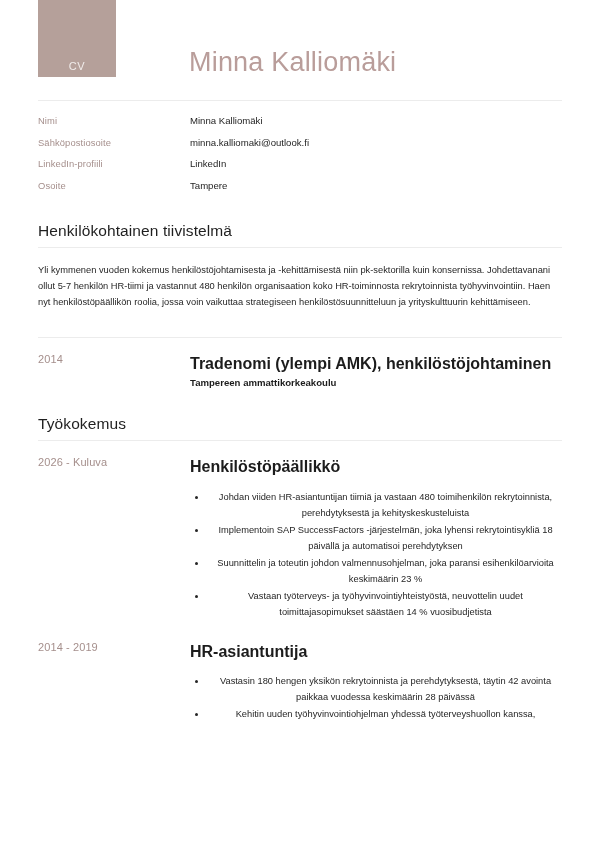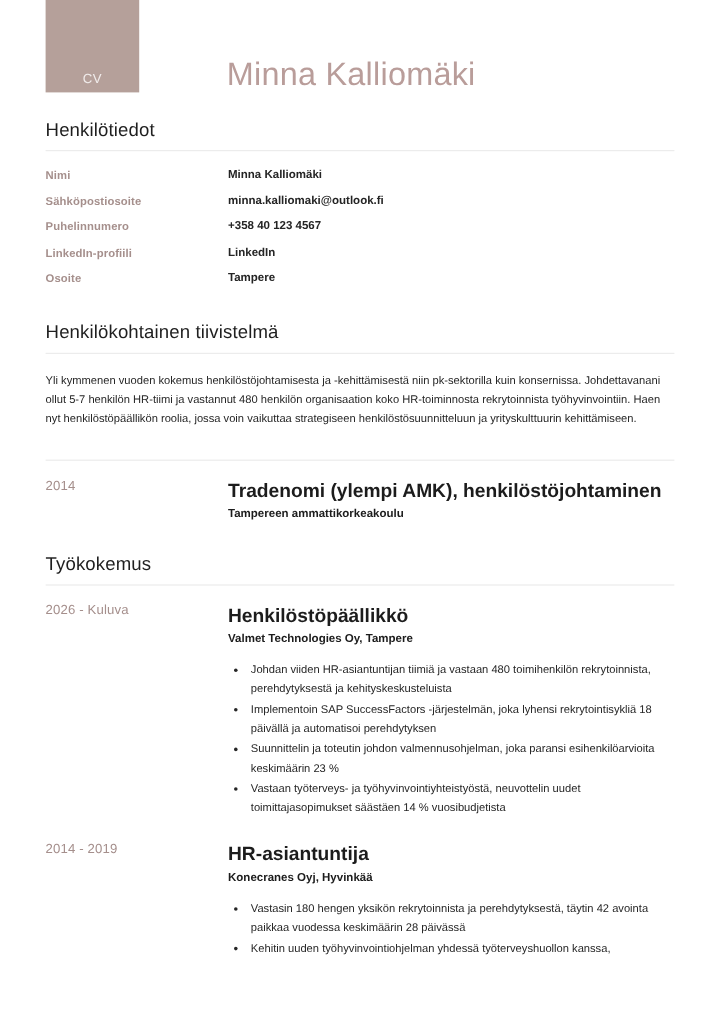--- a/index.html
+++ b/index.html
@@ -75,21 +75,20 @@
     height: 1px;
     background: #ececec;
     margin: 0 0 14px 0;
   }
 
   
   .detail-row {
     display: flex;
     align-items: flex-start;
     margin-bottom: 10.5px;
-    font-weight: bold;
   }
   .detail-label {
     width: 152px;
     flex: 0 0 152px;
     font-size: 9.4px;
     color: #a58f8c;
     letter-spacing: 0.1px;
   }
   .detail-value {
     font-size: 9.6px;
@@ -140,20 +139,21 @@
     margin: 10px 0 0 0;
     padding: 0 0 0 17px;
     list-style: disc;
   }
   .bullets li {
     font-size: 9.3px;
     line-height: 1.72;
     color: #262626;
     margin-bottom: 1px;
     padding-left: 2px;
+    text-align: center;
   }
   .bullets li::marker {
     font-size: 8.5px;
   }
   .gap-mid { height: 21px; }
   .gap-section { height: 26px; }
   .gap-entry { height: 14px; }
 </style>
 </head>
 <body>
@@ -161,34 +161,29 @@
 <div class="page">
 
   <div class="header">
     <div class="cv-badge">
       <div class="cv-badge-label">CV</div>
     </div>
     <div class="name-title">Minna Kalliomäki</div>
   </div>
 
   <div class="section">
-    <div class="section-title">Henkilötiedot</div>
     <div class="section-rule"></div>
 
     <div class="detail-row">
       <div class="detail-label">Nimi</div>
       <div class="detail-value">Minna Kalliomäki</div>
     </div>
     <div class="detail-row">
       <div class="detail-label">Sähköpostiosoite</div>
       <div class="detail-value">minna.kalliomaki@outlook.fi</div>
-    </div>
-    <div class="detail-row">
-      <div class="detail-label">Puhelinnumero</div>
-      <div class="detail-value">+358 40 123 4567</div>
     </div>
     <div class="detail-row">
       <div class="detail-label">LinkedIn-profiili</div>
       <div class="detail-value">LinkedIn</div>
     </div>
     <div class="detail-row">
       <div class="detail-label">Osoite</div>
       <div class="detail-value">Tampere</div>
     </div>
   </div>
@@ -218,37 +213,35 @@
   <div class="gap-mid"></div>
 
   <div class="section">
     <div class="section-title">Työkokemus</div>
     <div class="section-rule"></div>
 
     <div class="entry">
       <div class="entry-date">2026 - Kuluva</div>
       <div class="entry-body">
         <div class="entry-heading">Henkilöstöpäällikkö</div>
-        <div class="entry-sub">Valmet Technologies Oy, Tampere</div>
         <ul class="bullets">
           <li>Johdan viiden HR-asiantuntijan tiimiä ja vastaan 480 toimihenkilön rekrytoinnista, perehdytyksestä ja kehityskeskusteluista</li>
           <li>Implementoin SAP SuccessFactors -järjestelmän, joka lyhensi rekrytointisykliä 18 päivällä ja automatisoi perehdytyksen</li>
           <li>Suunnittelin ja toteutin johdon valmennusohjelman, joka paransi esihenkilöarvioita keskimäärin 23 %</li>
           <li>Vastaan työterveys- ja työhyvinvointiyhteistyöstä, neuvottelin uudet toimittajasopimukset säästäen 14 % vuosibudjetista</li>
         </ul>
       </div>
     </div>
 
     <div class="gap-entry"></div>
 
     <div class="entry">
       <div class="entry-date">2014 - 2019</div>
       <div class="entry-body">
         <div class="entry-heading">HR-asiantuntija</div>
-        <div class="entry-sub">Konecranes Oyj, Hyvinkää</div>
         <ul class="bullets">
           <li>Vastasin 180 hengen yksikön rekrytoinnista ja perehdytyksestä, täytin 42 avointa paikkaa vuodessa keskimäärin 28 päivässä</li>
           <li>Kehitin uuden työhyvinvointiohjelman yhdessä työterveyshuollon kanssa,</li>
         </ul>
       </div>
     </div>
   </div>
 
 </div>
 

